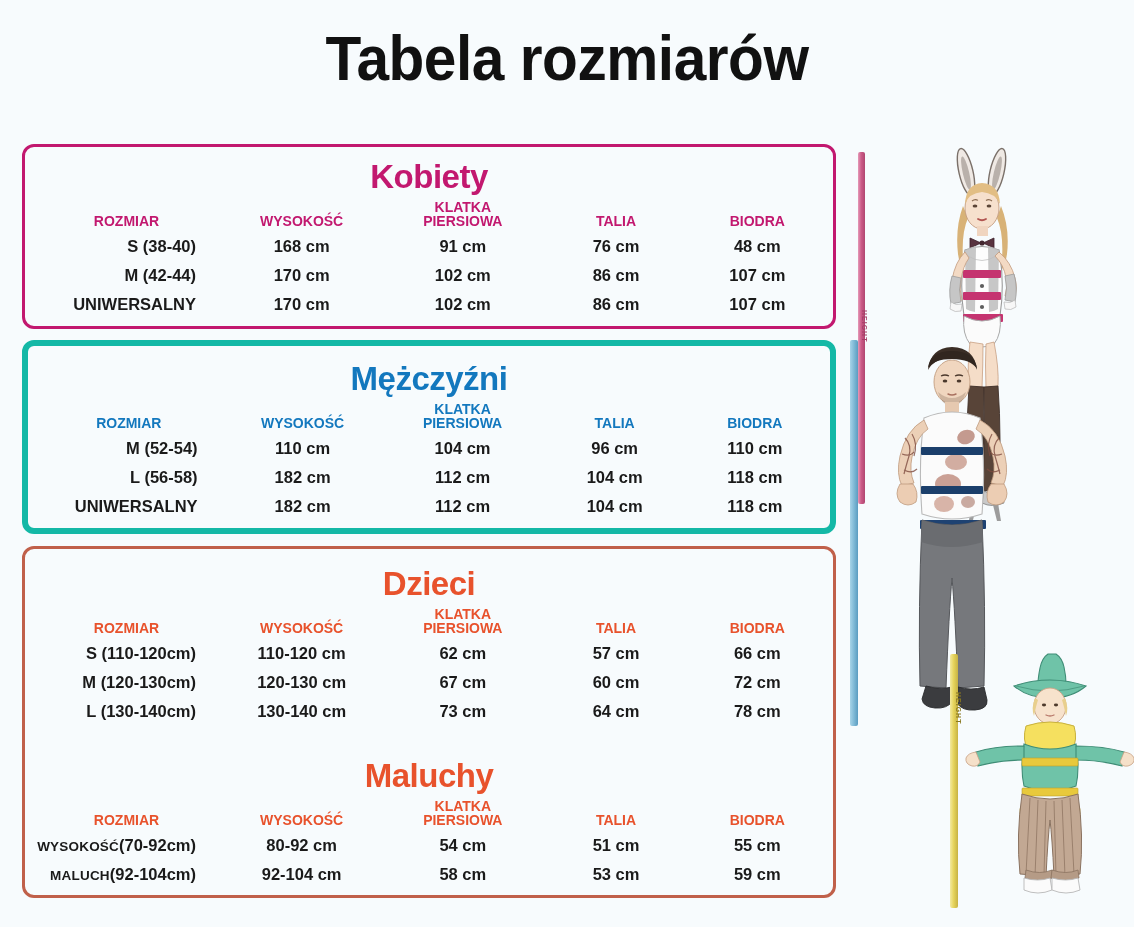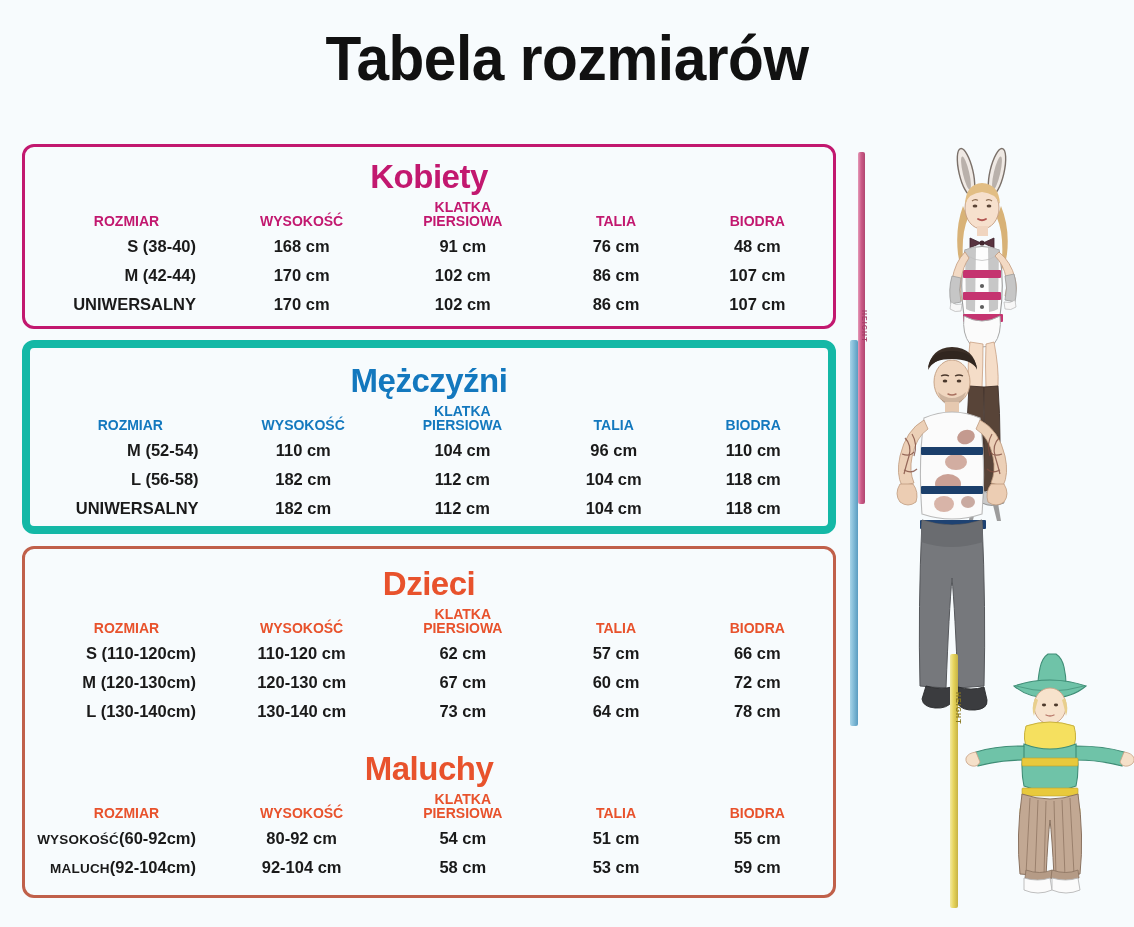--- a/index.html
+++ b/index.html
@@ -48,21 +48,21 @@
     border-radius: 12px;
   }
   .section-box.women {
     top: 144px;
     height: 185px;
     border: 3px solid #c2186f;
   }
   .section-box.men {
     top: 340px;
     height: 194px;
-    border: 8px solid #14b8a6;
+    border: 6px solid #14b8a6;
   }
   .section-box.kids {
     top: 546px;
     height: 352px;
     border: 3px solid #c0604a;
   }
 
   .section-heading {
     text-align: center;
     font-weight: bold;
@@ -80,21 +80,21 @@
     margin-top: 14px;
   }
   .section-heading.kids {
     color: #e8522c;
     font-size: 33px;
     margin-top: 16px;
   }
   .section-heading.toddlers {
     color: #e8522c;
     font-size: 33px;
-    margin-top: 24px;
+    margin-top: 31px;
   }
 
   
   table.size-table {
     width: 100%;
     border-collapse: collapse;
     table-layout: fixed;
   }
   table.size-table col.c-size   { width: 24.0%; }
   table.size-table col.c-height { width: 20.0%; }
@@ -327,21 +327,21 @@
             <th>ROZMIAR</th>
             <th>WYSOKOŚĆ</th>
             <th>KLATKA
 PIERSIOWA</th>
             <th>TALIA</th>
             <th>BIODRA</th>
           </tr>
         </thead>
         <tbody>
           <tr>
-            <td class="size-cell"><span class="word">WYSOKOŚĆ</span><span>(60-92cm)</span></td>
+            <td class="size-cell"><span class="word">WYSOKOŚĆ</span><span>(70-92cm)</span></td>
             <td>80-92 cm</td>
             <td>54 cm</td>
             <td>51 cm</td>
             <td>55 cm</td>
           </tr>
           <tr>
             <td class="size-cell"><span class="word">MALUCH</span><span>(92-104cm)</span></td>
             <td>92-104 cm</td>
             <td>58 cm</td>
             <td>53 cm</td>

